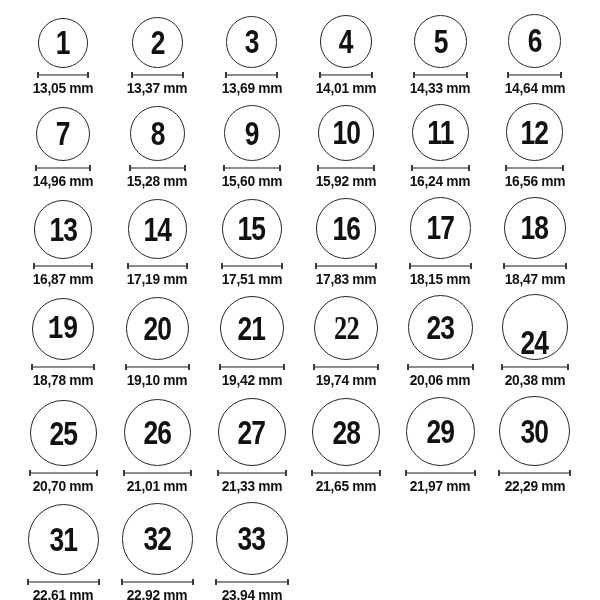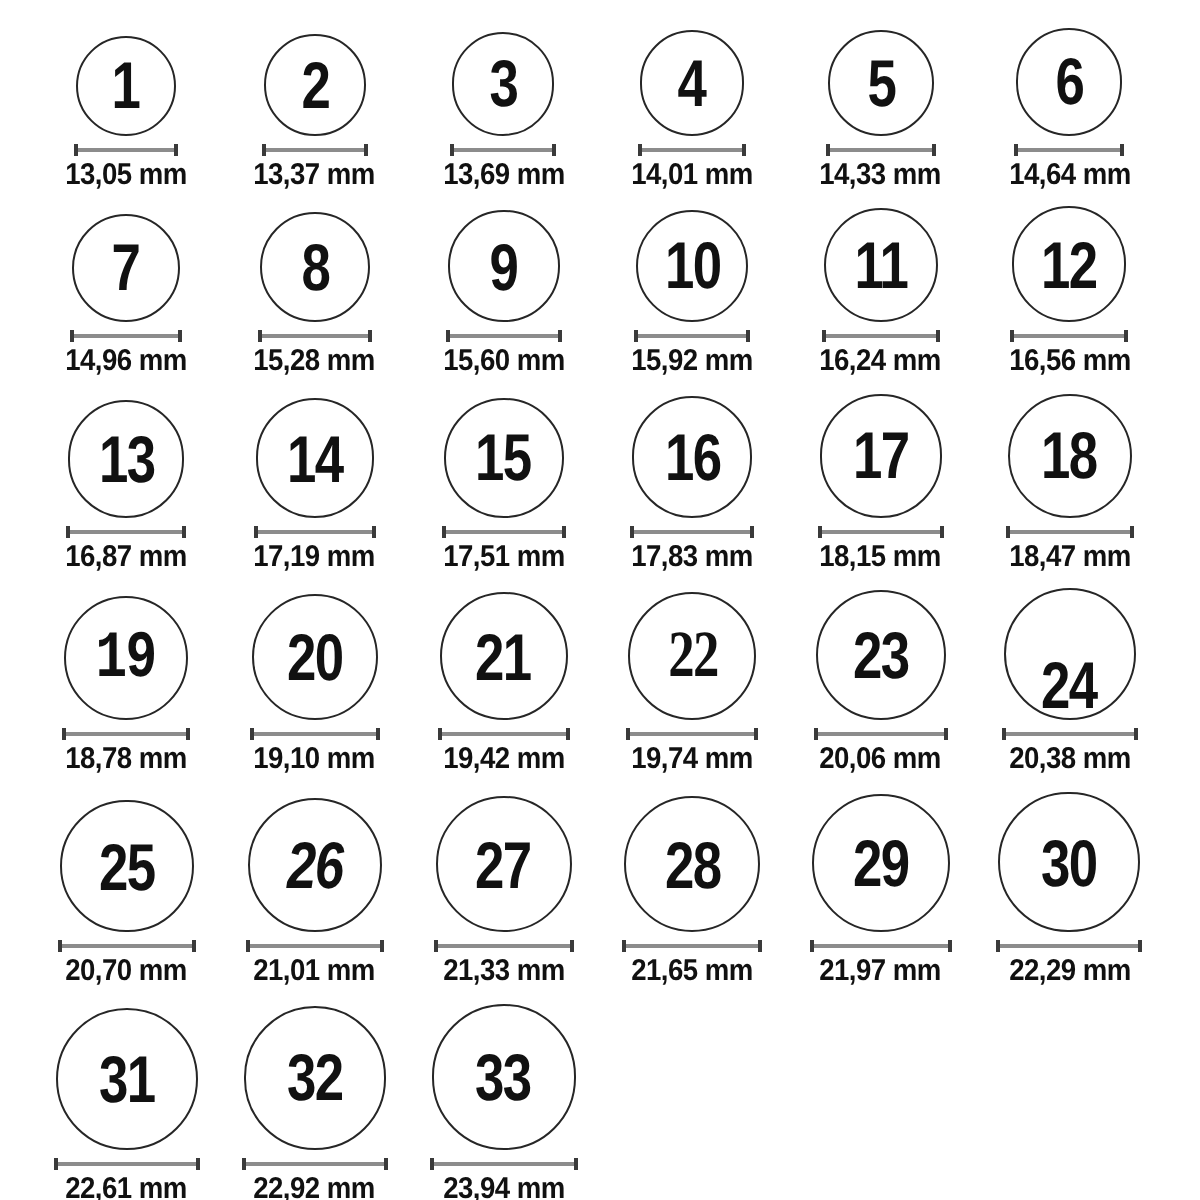--- a/index.html
+++ b/index.html
@@ -362,21 +362,21 @@
           <span class="num">25</span>
         </div>
         <div class="ruler" style="width: 68.8px;">
           <div class="line"></div>
           <div class="tick left"></div>
           <div class="tick right"></div>
         </div>
         <div class="label">20,70 mm</div>
       </div>
       <div class="cell">
-        <div class="circle" style="width: 67.5px; height: 67.5px; font-style: italic;">
+        <div class="circle" style="width: 67.5px; height: 67.5px;">
           <span class="num">26</span>
         </div>
         <div class="ruler" style="width: 69.5px;">
           <div class="line"></div>
           <div class="tick left"></div>
           <div class="tick right"></div>
         </div>
         <div class="label">21,01 mm</div>
       </div>
       <div class="cell">

